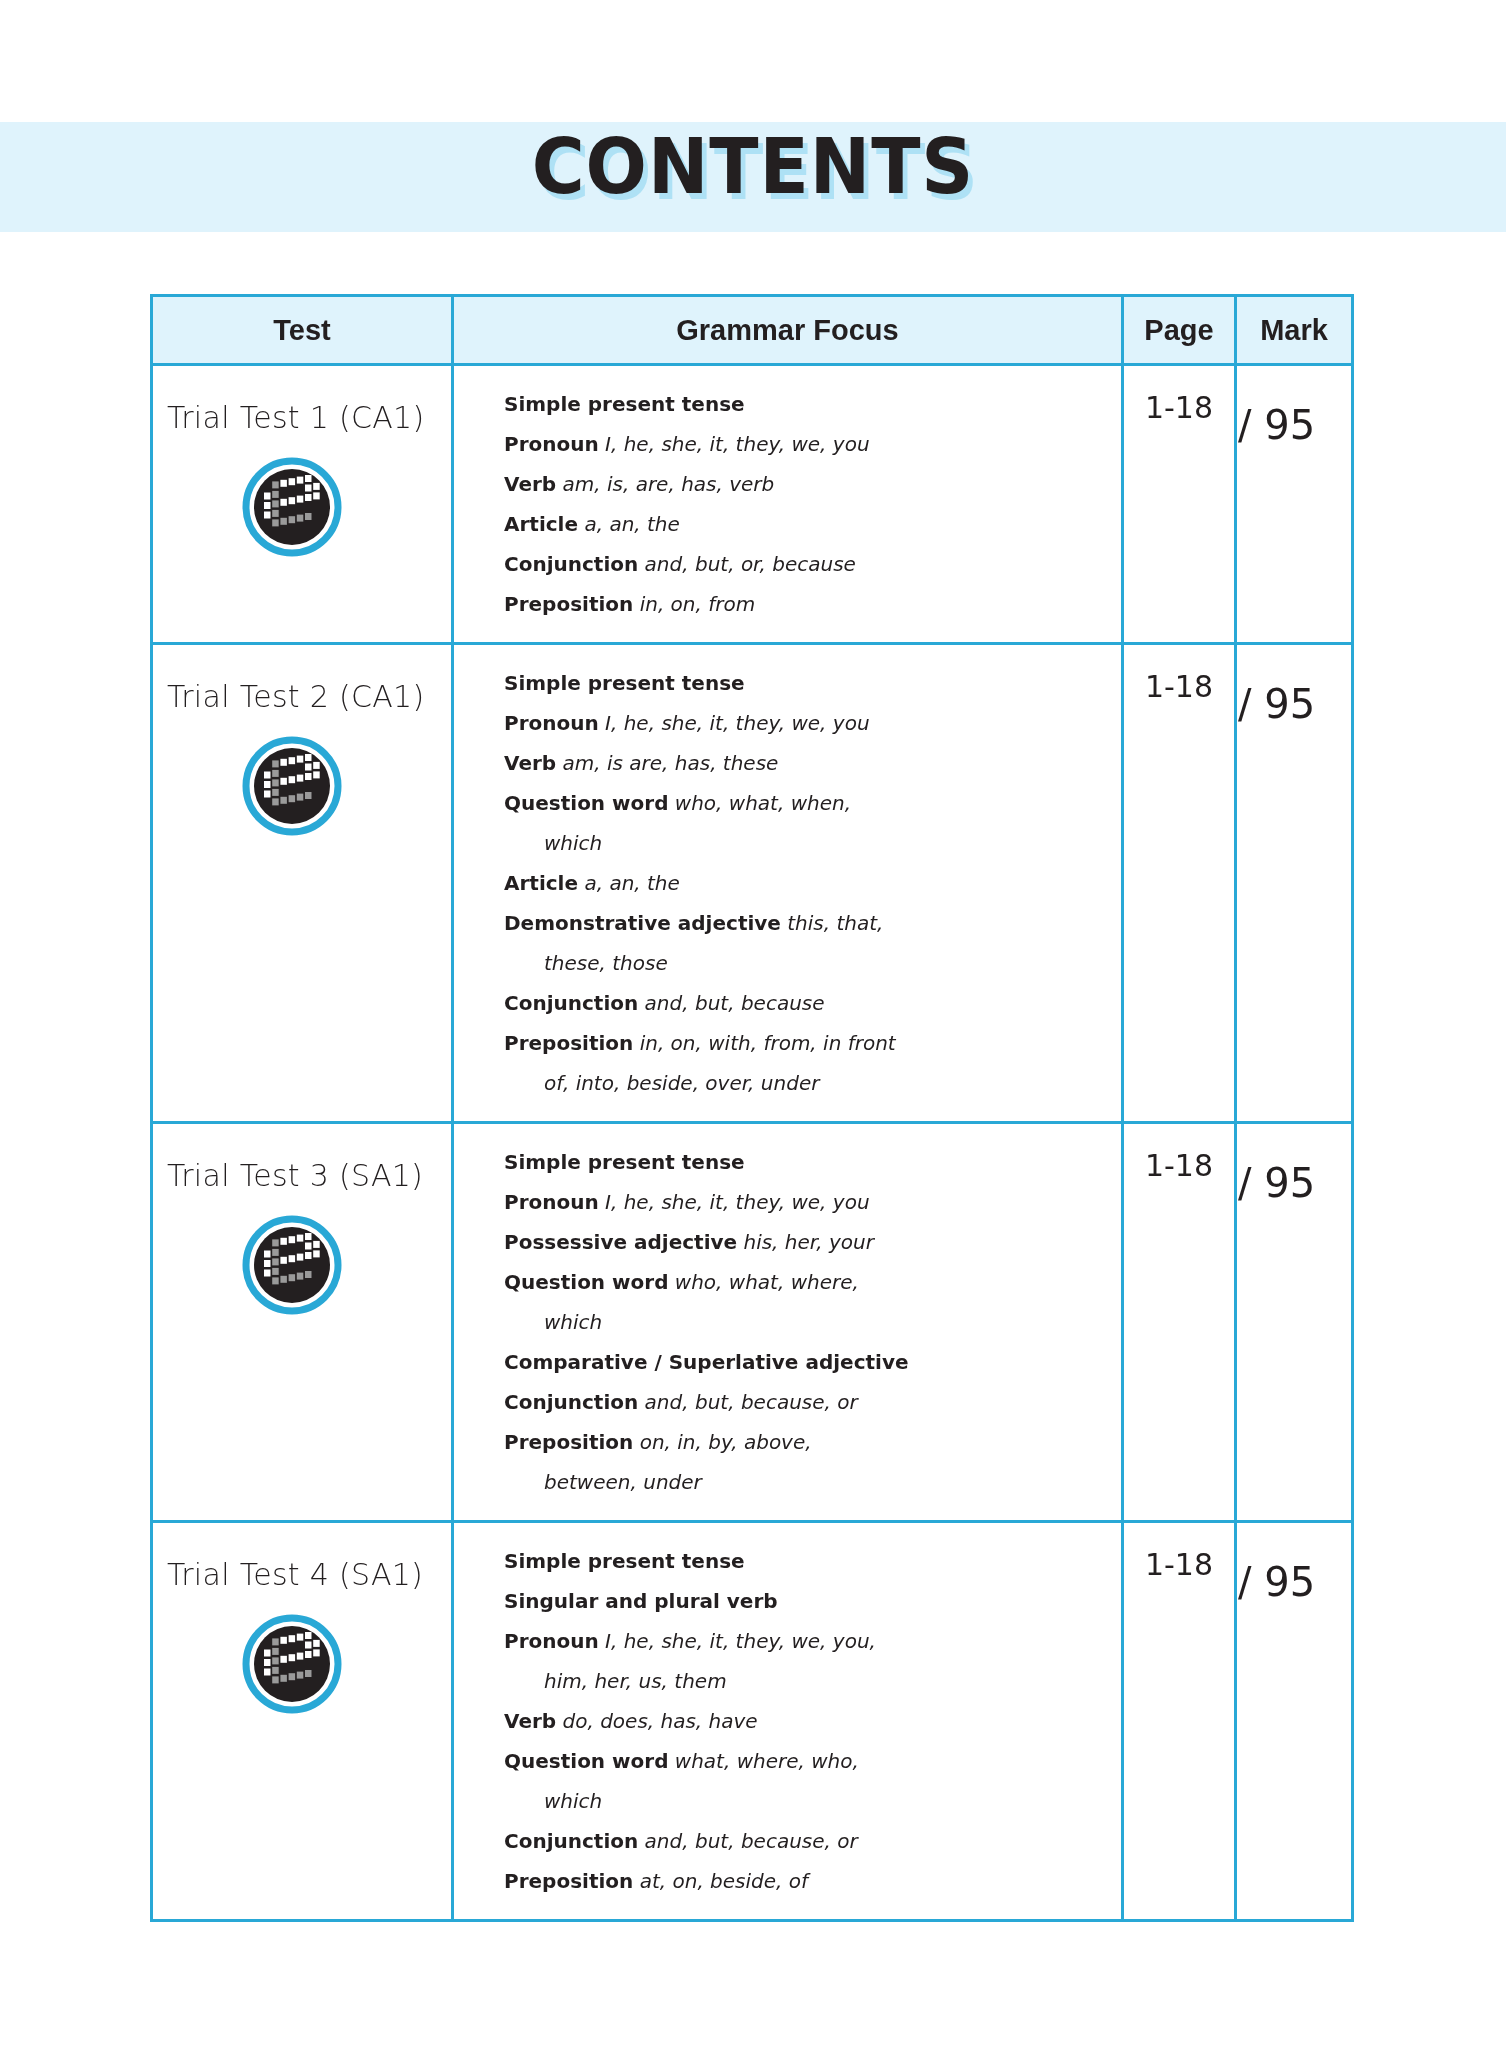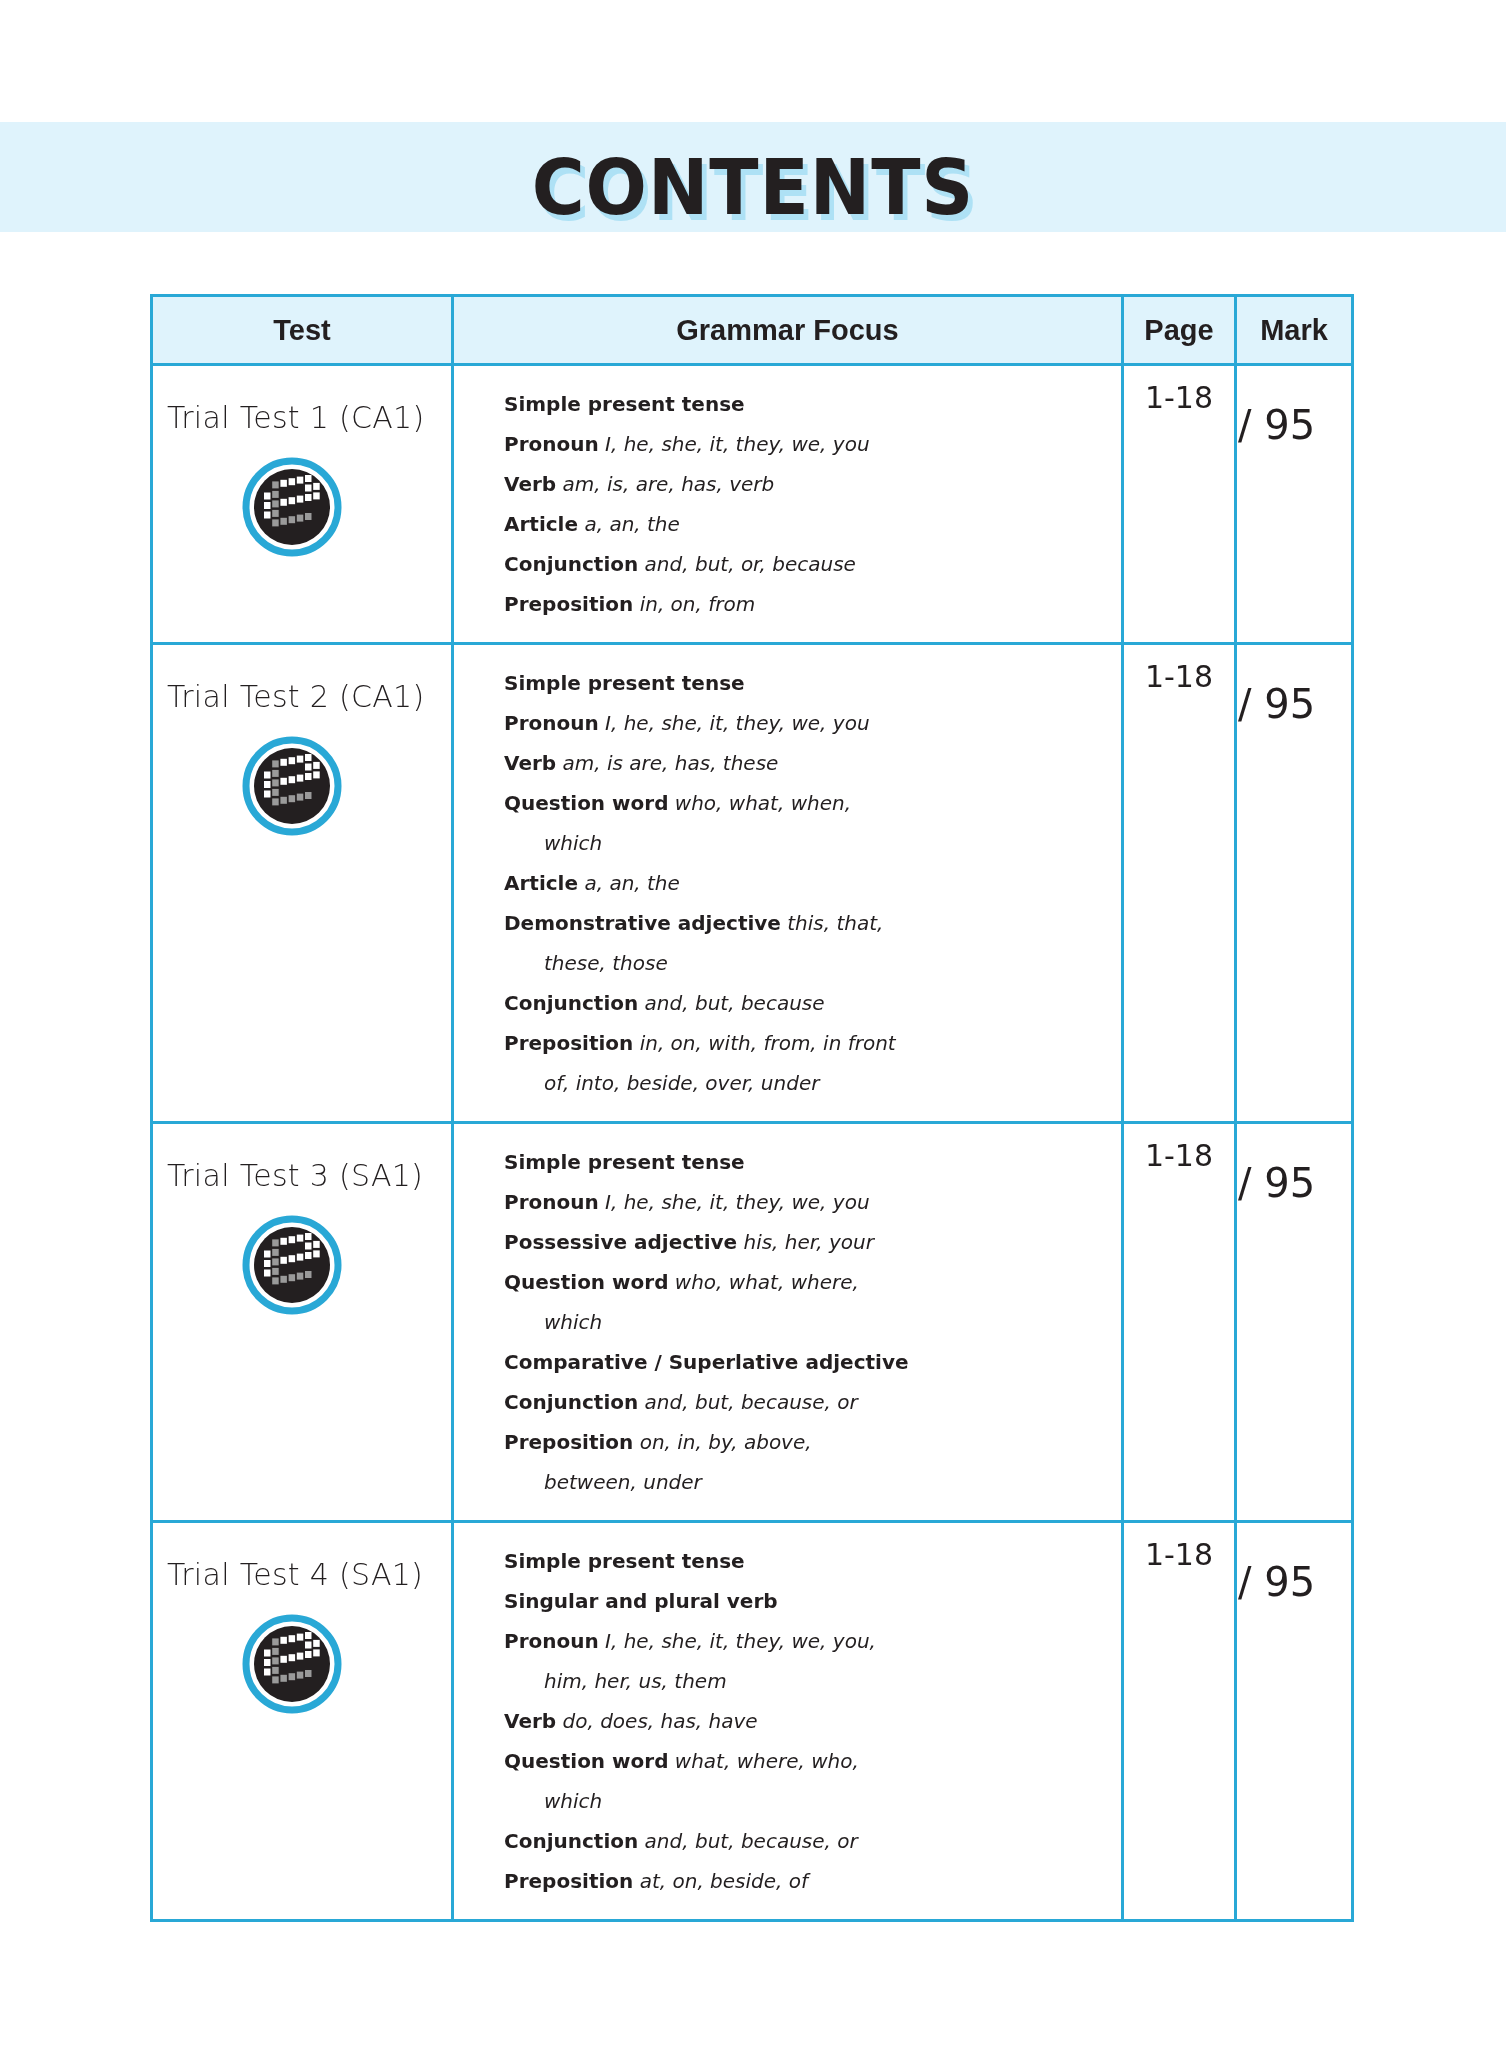--- a/index.html
+++ b/index.html
@@ -1,38 +1,38 @@
 <!DOCTYPE html>
 <html><head>
 <meta charset="utf-8">
 <style>
   html, body { margin:0; padding:0; background:#ffffff; }
   body { width:1506px; height:2046px; position:relative; overflow:hidden;
          font-family:"DejaVu Sans", "Liberation Sans", sans-serif; color:#231f20; }
   .banner { position:absolute; left:0; top:122px; width:1506px; height:110px;
-            background:#dff3fc; display:flex; align-items:flex-end; justify-content:center; }
+            background:#dff3fc; display:flex; align-items:flex-start; justify-content:center; }
   .banner h1 { margin:0; font-family:"DejaVu Sans", sans-serif; font-weight:bold;
                font-size:76px; letter-spacing:1px; color:#231f20;
                text-shadow:5px 6px 0 #aee1f5; transform:scaleX(0.95); }
   table.toc { position:absolute; left:150px; top:294px; width:1201px;
               border-collapse:collapse; table-layout:fixed; }
   table.toc th, table.toc td { border:3px solid #29a8d6; vertical-align:top; }
   table.toc th { background:#dff3fc; height:66px; vertical-align:middle;
                  font-family:Liberation Sans, sans-serif; font-weight:bold; font-size:29px;
                  padding:0; }
   col.c1 { width:301px; } col.c2 { width:670px; } col.c3 { width:113px; } col.c4 { width:117px; }
   td.test { padding:18px 0 0 14px; font-size:30px; font-weight:normal; letter-spacing:0.3px; }
   td.test .name { display:block; white-space:nowrap; font-family:"DejaVu Sans", sans-serif; font-weight:300;margin-top:16px; }
   .icon-wrap { display:block; width:100px; height:100px; margin:22px 0 0 75px; }
   td.focus { padding:18px 20px 18px 50px; font-size:20px; line-height:40px; }
   .line { display:block; white-space:nowrap; }
   .line.cont { padding-left:40px; }
   .line b { font-weight:bold; }
   .line i { font-weight:normal; }
-  td.page { padding-top:14px; font-size:30px; text-align:center; }
+  td.page { padding-top:24px; font-size:30px; text-align:center; }
   td.mark { padding-top:36px; padding-right:14px; font-size:40px; }
   tr.r1 td { height:233px; } tr.r2 td { height:433px; } tr.r3 td { height:353px; } tr.r4 td { height:351px; }
 </style>
 </head>
 <body>
 
 <div class="banner">
   <h1>CONTENTS</h1>
 </div>
 

